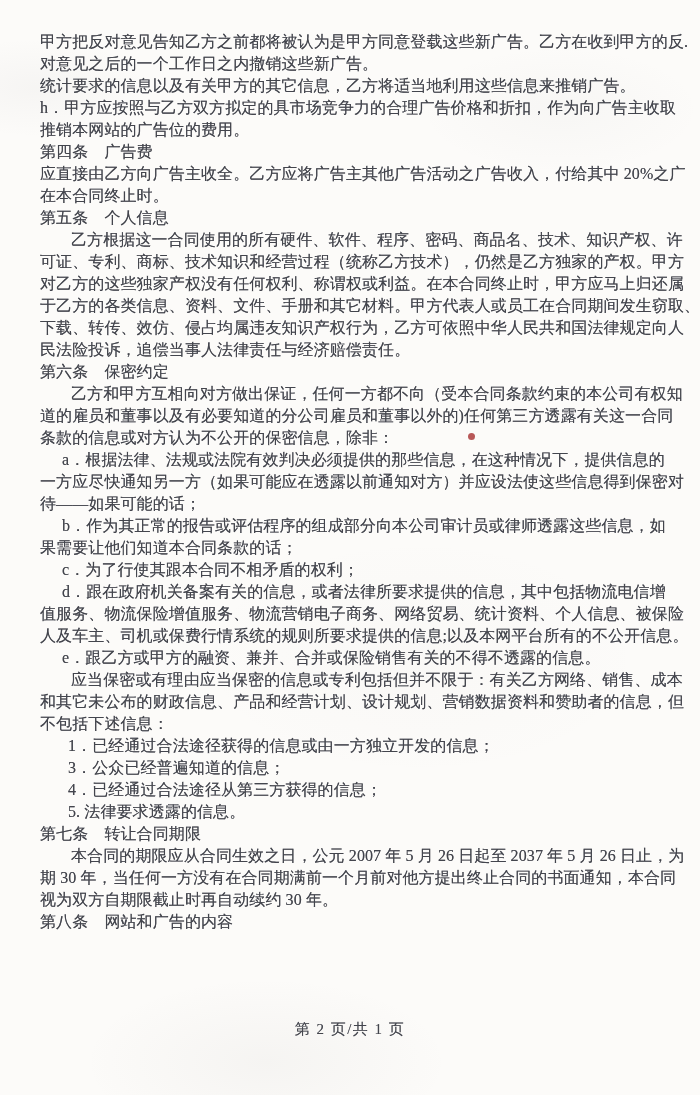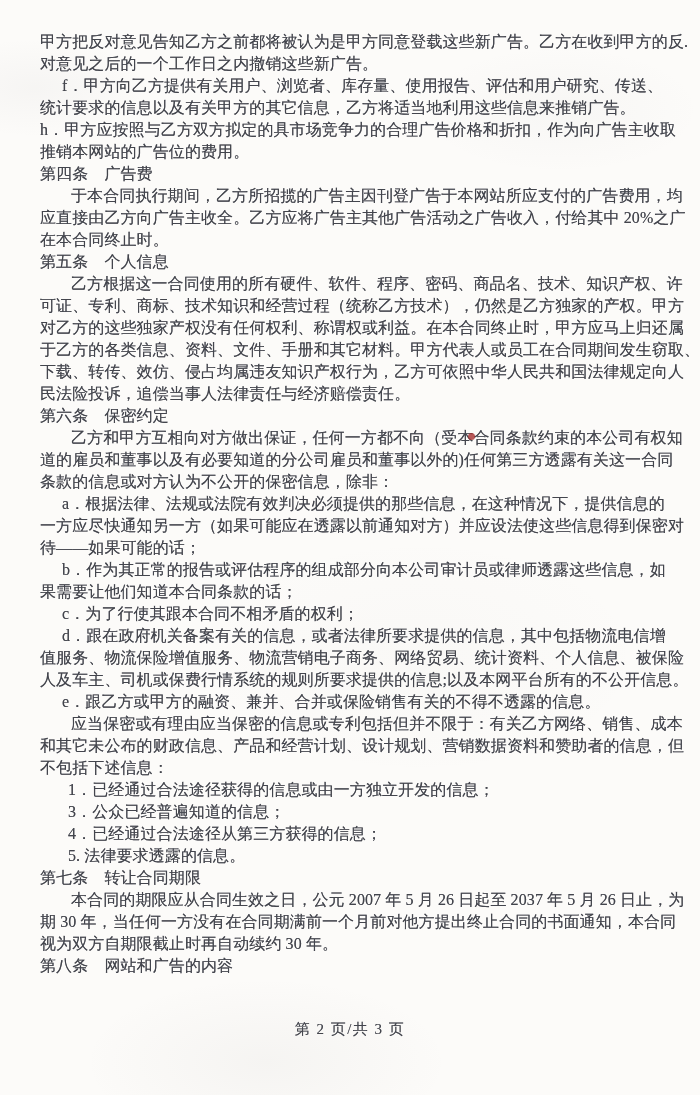--- a/index.html
+++ b/index.html
@@ -63,26 +63,24 @@
     opacity: 0.8;
   }
 </style>
 </head>
 <body style="color: rgb(67, 69, 77);">
 
 <div class="page" style="background-color: rgb(252, 251, 249);">
   <div class="doc-body">
       <div class="line indent-none kind-body">甲方把反对意见告知乙方之前都将被认为是甲方同意登载这些新广告。乙方在收到甲方的反.</div>
       <div class="line indent-none kind-body">对意见之后的一个工作日之内撤销这些新广告。</div>
-      <div class="line indent-letter kind-body">f．甲方向乙方提供有关用户、浏览者、库存量、使用报告、评估和用户研究、传送、</div>
       <div class="line indent-none kind-body">统计要求的信息以及有关甲方的其它信息，乙方将适当地利用这些信息来推销广告。</div>
       <div class="line indent-none kind-body">h．甲方应按照与乙方双方拟定的具市场竞争力的合理广告价格和折扣，作为向广告主收取</div>
       <div class="line indent-none kind-body">推销本网站的广告位的费用。</div>
       <div class="line indent-none kind-heading">第四条　广告费</div>
-      <div class="line indent-para kind-body">于本合同执行期间，乙方所招揽的广告主因刊登广告于本网站所应支付的广告费用，均</div>
       <div class="line indent-none kind-body">应直接由乙方向广告主收全。乙方应将广告主其他广告活动之广告收入，付给其中 20%之广</div>
       <div class="line indent-none kind-body">在本合同终止时。</div>
       <div class="line indent-none kind-heading">第五条　个人信息</div>
       <div class="line indent-para kind-body">乙方根据这一合同使用的所有硬件、软件、程序、密码、商品名、技术、知识产权、许</div>
       <div class="line indent-none kind-body">可证、专利、商标、技术知识和经营过程（统称乙方技术），仍然是乙方独家的产权。甲方</div>
       <div class="line indent-none kind-body">对乙方的这些独家产权没有任何权利、称谓权或利益。在本合同终止时，甲方应马上归还属</div>
       <div class="line indent-none kind-body">于乙方的各类信息、资料、文件、手册和其它材料。甲方代表人或员工在合同期间发生窃取、</div>
       <div class="line indent-none kind-body">下载、转传、效仿、侵占均属违友知识产权行为，乙方可依照中华人民共和国法律规定向人</div>
       <div class="line indent-none kind-body">民法险投诉，追偿当事人法律责任与经济赔偿责任。</div>
       <div class="line indent-none kind-heading">第六条　保密约定</div>
@@ -106,14 +104,14 @@
       <div class="line indent-number kind-body">3．公众已经普遍知道的信息；</div>
       <div class="line indent-number kind-body">4．已经通过合法途径从第三方获得的信息；</div>
       <div class="line indent-number kind-body">5. 法律要求透露的信息。</div>
       <div class="line indent-none kind-heading">第七条　转让合同期限</div>
       <div class="line indent-para kind-body">本合同的期限应从合同生效之日，公元 2007 年 5 月 26 日起至 2037 年 5 月 26 日止，为</div>
       <div class="line indent-none kind-body">期 30 年，当任何一方没有在合同期满前一个月前对他方提出终止合同的书面通知，本合同</div>
       <div class="line indent-none kind-body">视为双方自期限截止时再自动续约 30 年。</div>
       <div class="line indent-none kind-heading">第八条　网站和广告的内容</div>
     </div>
   <span class="red-dot" style="background: rgb(166, 48, 48);"></span>
-  <div class="footer">第 2 页/共 3 页</div>
+  <div class="footer">第 2 页/共 1 页</div>
 </div>
 
 </body></html>

